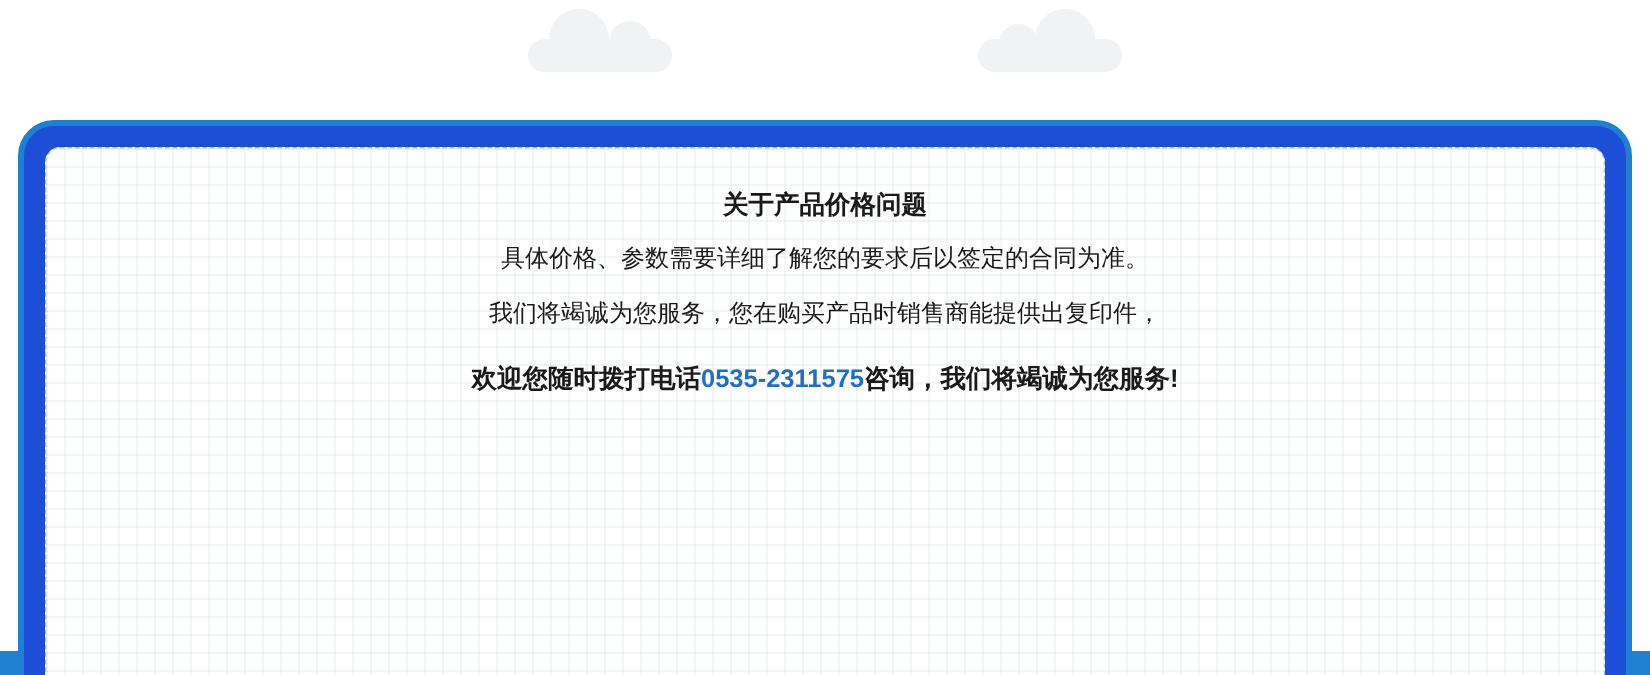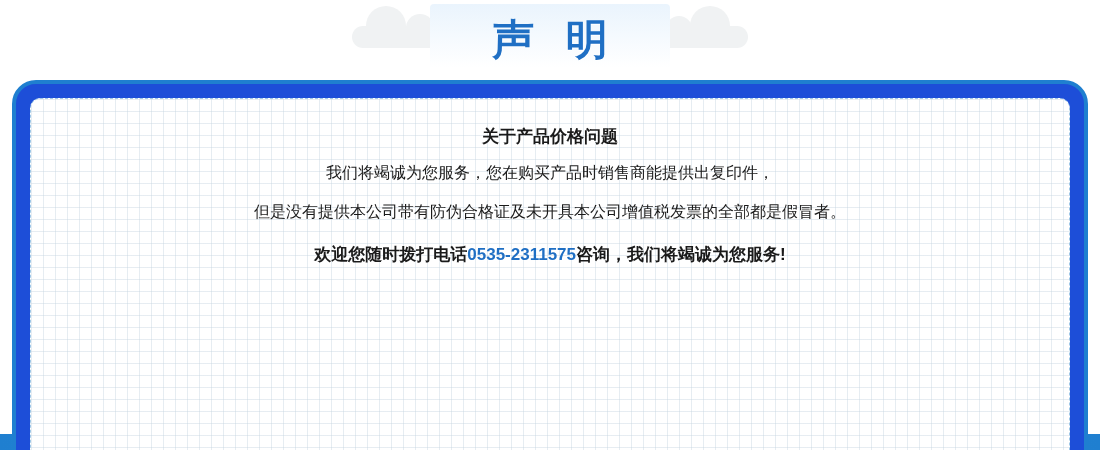--- a/index.html
+++ b/index.html
@@ -153,34 +153,31 @@
   }
 </style>
 </head>
 <body>
 
 <div class="page">
 
   <div class="header">
     <div class="cloud c1"></div>
     <div class="cloud c2"></div>
-    <div class="title-wrap">
-      <span class="title-text">声 明</span>
-    </div>
   </div>
 
   <div class="frame">
     <div class="frame-inner">
 
       <div class="content">
 
         <div class="sec-title">关于产品价格问题</div>
+        <p class="para tight">具体价格、参数需要详细了解您的要求后以签定的合同为准。</p>
 
         <p class="para">我们将竭诚为您服务，您在购买产品时销售商能提供出复印件，</p>
-        <p class="para tight">但是没有提供本公司带有防伪合格证及未开具本公司增值税发票的全部都是假冒者。</p>
 
         <div class="phone-line">
           <span>欢迎您随时拨打电话</span><span class="phone-number">0535-2311575</span><span>咨询，我们将竭诚为您服务!</span>
         </div>
 
       </div>
     </div>
   </div>
 
   <div class="bottom-bar">

